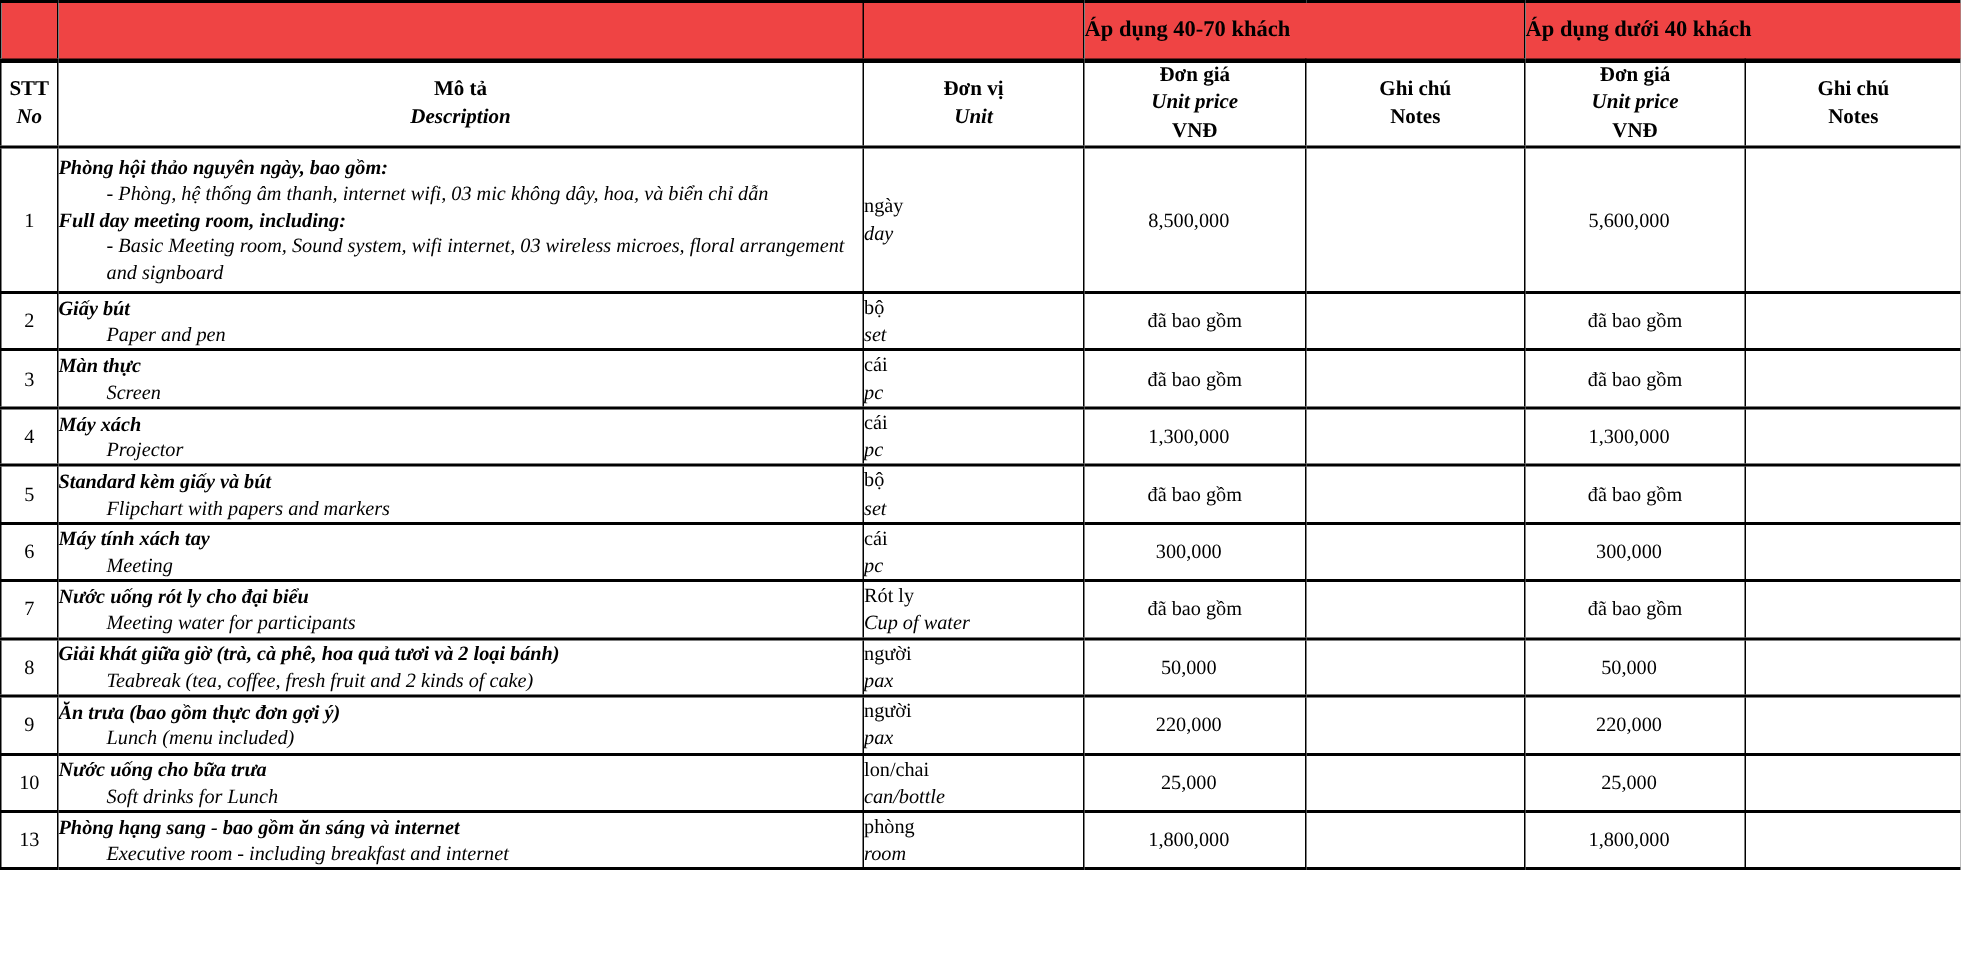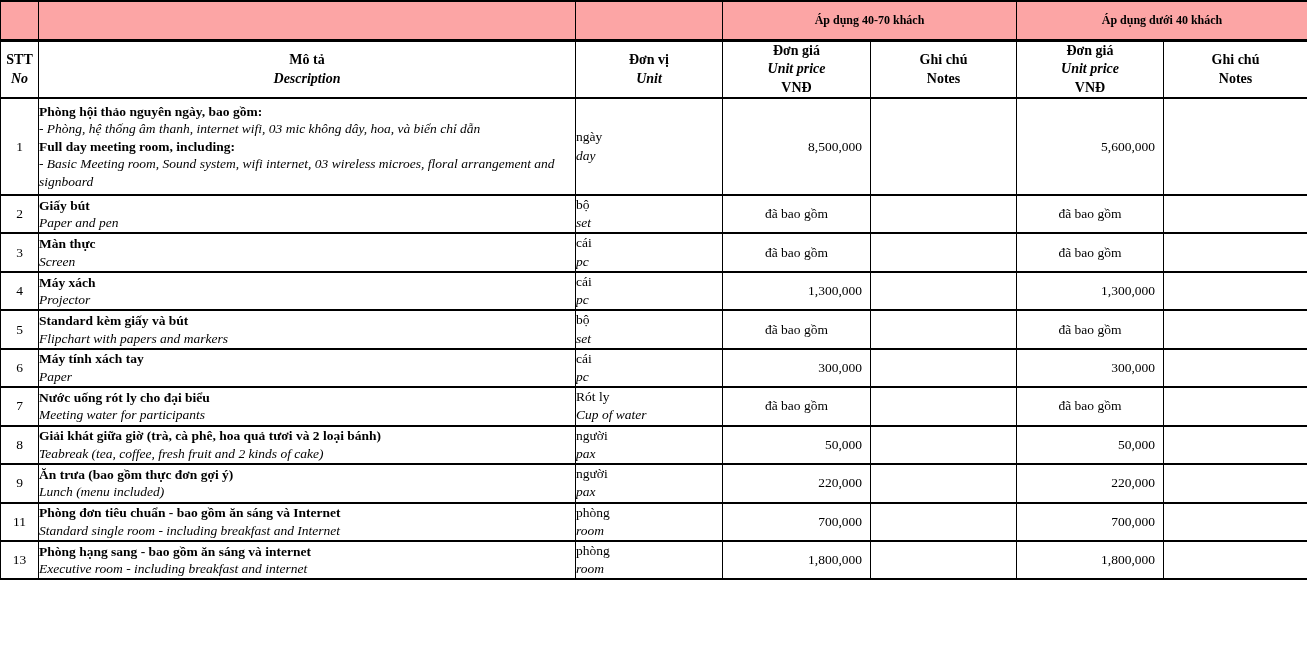--- a/index.html
+++ b/index.html
@@ -4,36 +4,36 @@
 <style>
   html,body { margin:0; padding:0; background:#ffffff; color:#000; }
   body { width:1307px; font-family:"Liberation Serif","DejaVu Serif",serif; }
   table.grid { border-collapse:collapse; width:1307px; table-layout:fixed; }
   table.grid th, table.grid td {
     border-left:1px solid #000; border-right:1px solid #000;
     border-top:2px solid #000; border-bottom:2px solid #000;
     padding:0; vertical-align:middle; overflow:hidden;
   }
   tr.band th {
-    background:#fca5a5; height:37px; border-bottom:3px solid #000;
-    font-weight:bold; font-size:12px; text-align:center;
+    background:#ef4444; height:37px; border-bottom:3px solid #000;
+    font-weight:bold; font-size:15px; text-align:left;
   }
   tr.cols th { height:55px; background:#fff; font-size:14px; text-align:center; line-height:1.3; }
   .h-vi { font-weight:bold; }
   .h-en { font-weight:bold; font-style:italic; }
   tbody tr { height:38px; }
   tbody tr.tall { height:97px; }
   td.c-no   { text-align:center; font-size:13.5px; }
   td.c-desc { text-align:left; padding:1px 4px 1px 4px; font-size:13.5px; line-height:1.3; vertical-align:middle; }
-  .line-b { font-weight:bold; }
-  .line-i { font-style:italic; }
+  .line-b { font-weight:bold;font-style:italic; }
+  .line-i { font-style:italic;margin-left:32px; }
   td.c-unit { text-align:left; font-size:13.5px; line-height:1.35; }
   .unit-en  { font-style:italic; }
   td.c-price { font-size:13.5px; }
-  td.c-price.num  { text-align:right; padding-right:8px;margin-left:32px; }
+  td.c-price.num  { text-align:center; padding-right:8px;margin-left:32px; }
   td.c-price.incl { text-align:center; }
   td.c-note { font-size:13.5px; }
 </style>
 </head>
 <body>
 
 <table class="grid">
   <colgroup>
     <col style="width:38px">
     <col style="width:537px">
@@ -159,21 +159,21 @@
         </td>
     <td class="c-price incl">đã bao gồm</td>
     <td class="c-note"></td>
     <td class="c-price incl">đã bao gồm</td>
     <td class="c-note"></td>
   </tr>
       <tr>
     <td class="c-no">6</td>
     <td class="c-desc">
           <div class="line-b">Máy tính xách tay</div>
-          <div class="line-i">Paper</div>
+          <div class="line-i">Meeting</div>
         </td>
     <td class="c-unit">
           <div>cái</div>
           <div class="unit-en">pc</div>
         </td>
     <td class="c-price num">300,000</td>
     <td class="c-note"></td>
     <td class="c-price num">300,000</td>
     <td class="c-note"></td>
   </tr>
@@ -216,32 +216,32 @@
     <td class="c-unit">
           <div>người</div>
           <div class="unit-en">pax</div>
         </td>
     <td class="c-price num">220,000</td>
     <td class="c-note"></td>
     <td class="c-price num">220,000</td>
     <td class="c-note"></td>
   </tr>
       <tr>
-    <td class="c-no">11</td>
-    <td class="c-desc">
-          <div class="line-b">Phòng đơn tiêu chuẩn - bao gồm ăn sáng và Internet</div>
-          <div class="line-i">Standard single room - including breakfast and Internet</div>
-        </td>
-    <td class="c-unit">
-          <div>phòng</div>
-          <div class="unit-en">room</div>
-        </td>
-    <td class="c-price num">700,000</td>
-    <td class="c-note"></td>
-    <td class="c-price num">700,000</td>
+    <td class="c-no">10</td>
+    <td class="c-desc">
+          <div class="line-b">Nước uống cho bữa trưa</div>
+          <div class="line-i">Soft drinks for Lunch</div>
+        </td>
+    <td class="c-unit">
+          <div>lon/chai</div>
+          <div class="unit-en">can/bottle</div>
+        </td>
+    <td class="c-price num">25,000</td>
+    <td class="c-note"></td>
+    <td class="c-price num">25,000</td>
     <td class="c-note"></td>
   </tr>
       <tr>
     <td class="c-no">13</td>
     <td class="c-desc">
           <div class="line-b">Phòng hạng sang - bao gồm ăn sáng và internet</div>
           <div class="line-i">Executive room - including breakfast and internet</div>
         </td>
     <td class="c-unit">
           <div>phòng</div>

